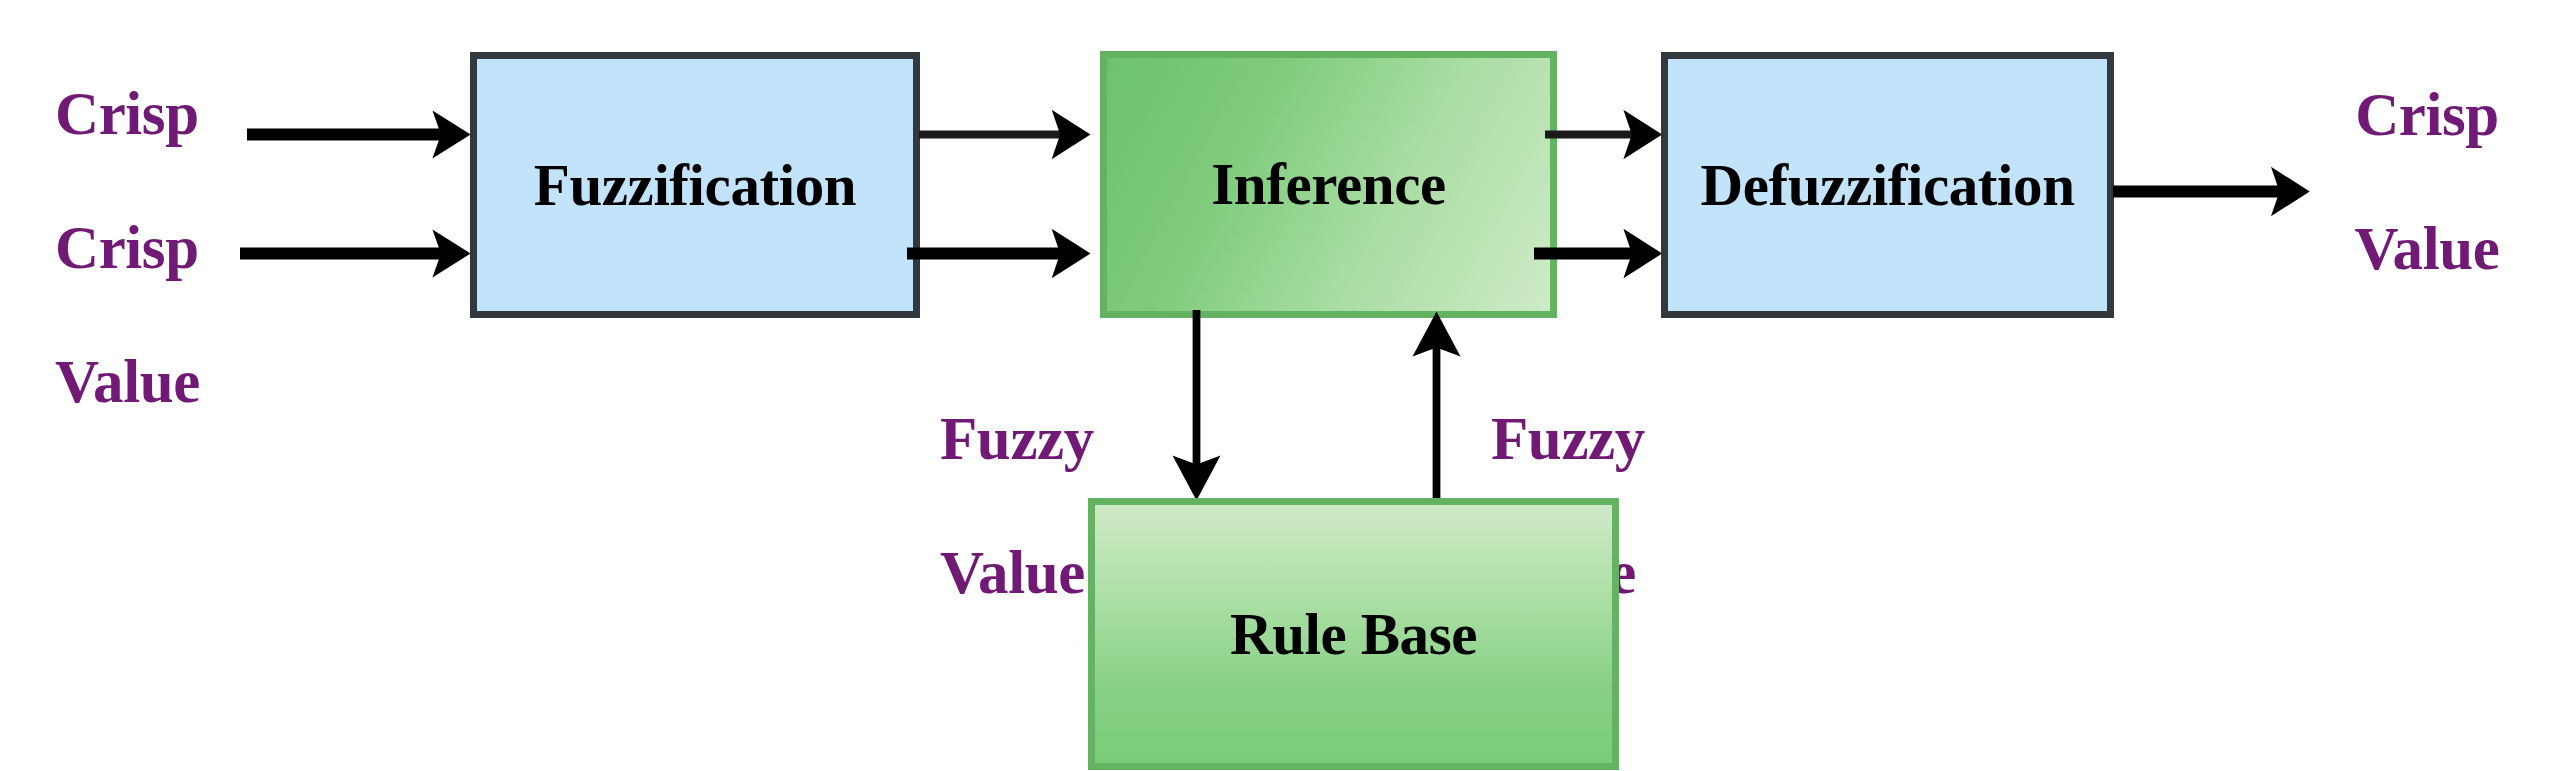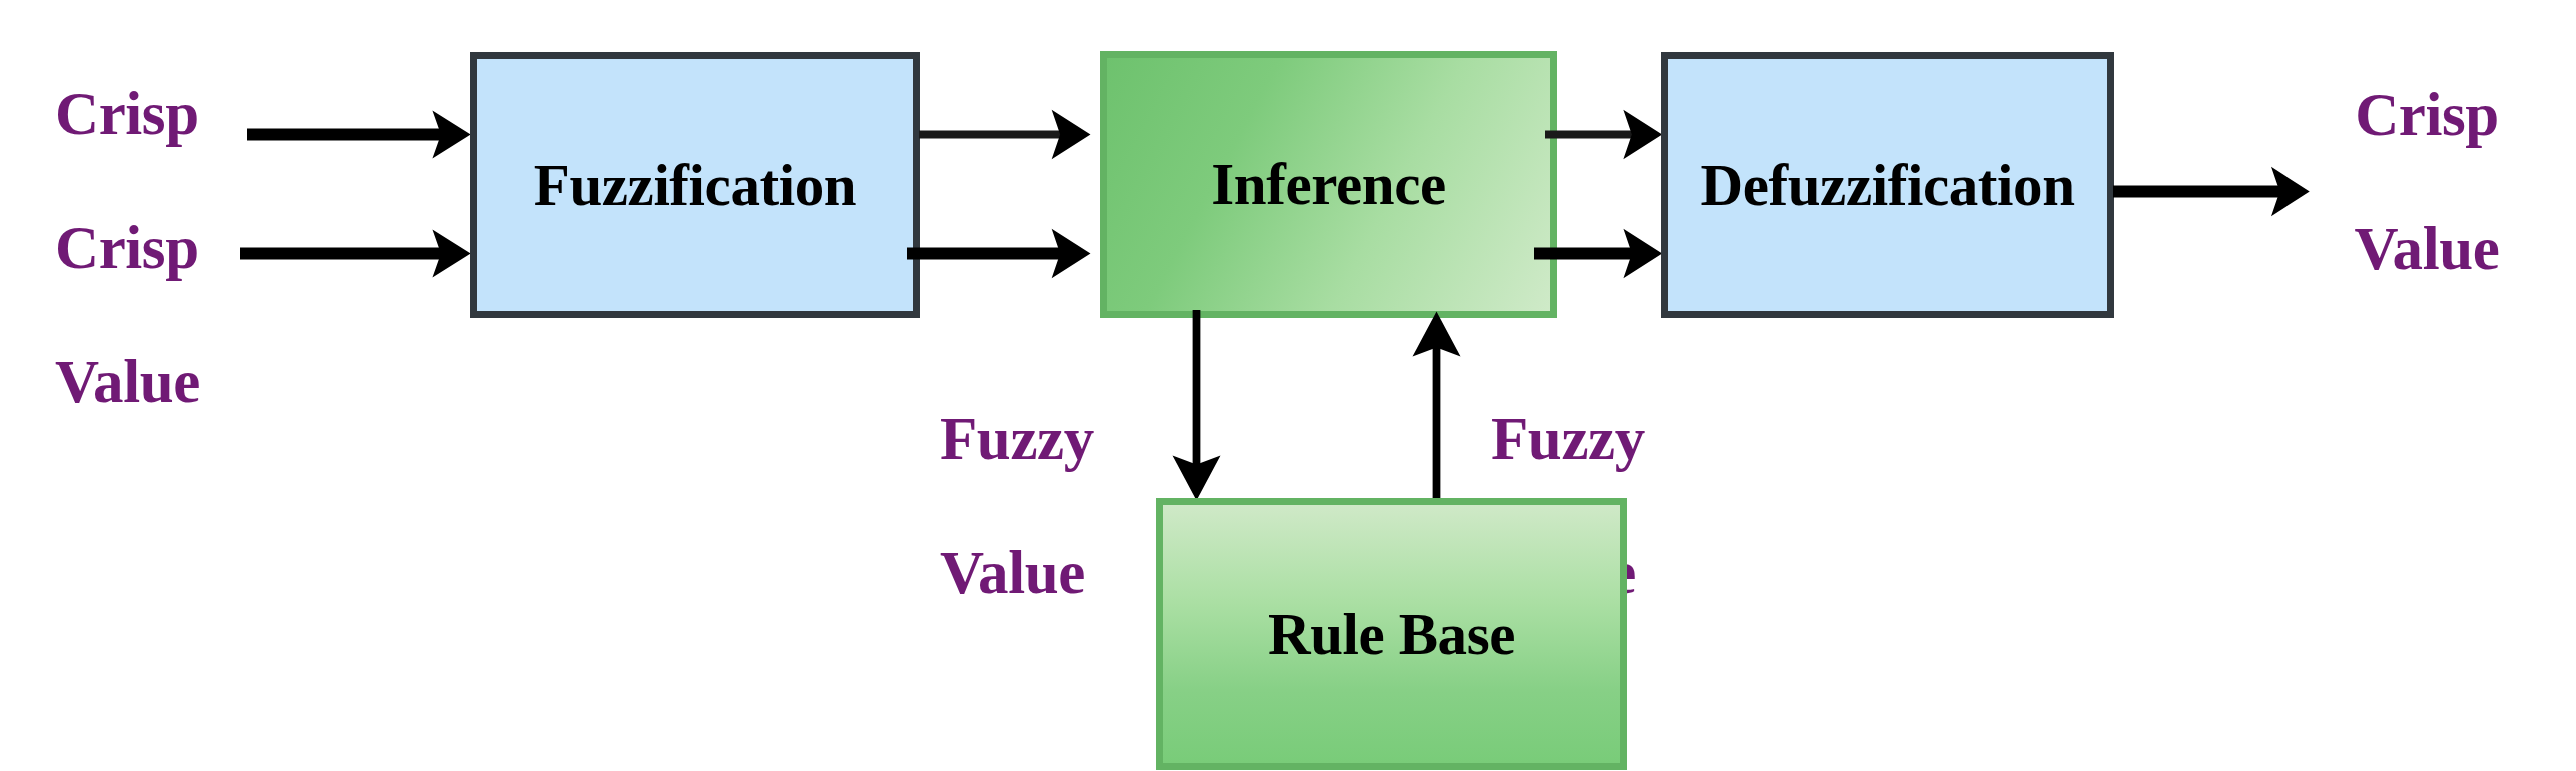--- a/index.html
+++ b/index.html
@@ -151,18 +151,18 @@
       <line x1="43" y1="272" x2="43" y2="46" stroke="#000" stroke-width="11"></line>
       <polygon points="43,2 9,66 43,53 77,66" fill="#000"></polygon>
     </svg>
   </div>
 
   <div class="label" style="left:1491px; top:338px; font-size:61px; text-align:left;">
     <div>Fuzzy</div>
     <div>Value</div>
   </div>
 
-  <div class="node node-green grad-rulebase" style="left:1156px; top:498px; width:471px; height:272px; font-size:59px;">
+  <div class="node node-green grad-rulebase" style="left:1088px; top:498px; width:531px; height:272px; font-size:59px;">
     <span>Rule Base</span>
   </div>
 
 </div>
 
 
 </body></html>

